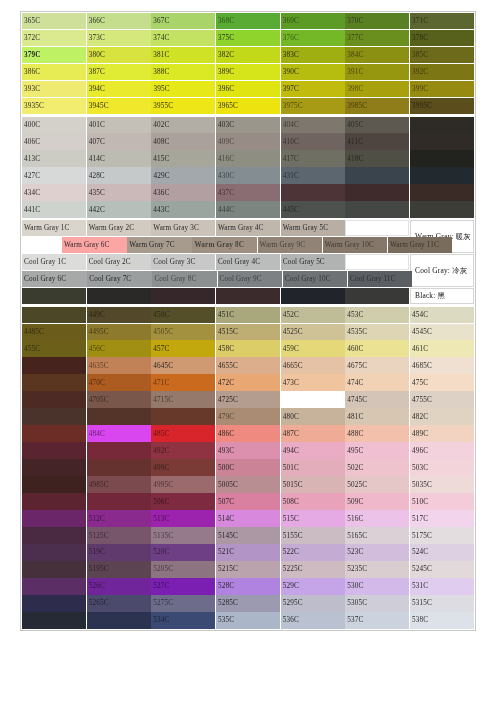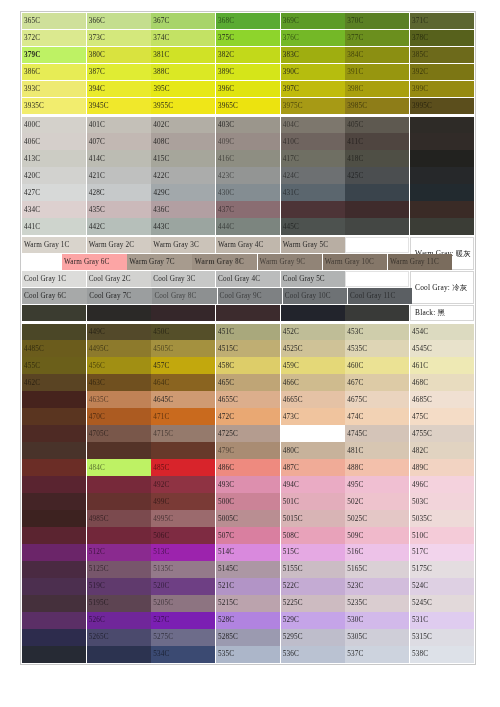--- a/index.html
+++ b/index.html
@@ -280,43 +280,20 @@
             <span class="lbl">417C</span>
           </div>
           <div class="cell dark" style="background: rgb(79, 79, 69);">
             <span class="lbl">418C</span>
           </div>
           <div class="cell vdark" style="background: rgb(34, 34, 31);">
             <span class="lbl">419C</span>
           </div>
         </div>
         <div class="row">
-          <div class="cell light" style="background: rgb(210, 210, 207);">
-            <span class="lbl">420C</span>
-          </div>
-          <div class="cell light" style="background: rgb(191, 192, 191);">
-            <span class="lbl">421C</span>
-          </div>
-          <div class="cell light" style="background: rgb(171, 172, 171);">
-            <span class="lbl">422C</span>
-          </div>
-          <div class="cell dark" style="background: rgb(147, 149, 148);">
-            <span class="lbl">423C</span>
-          </div>
-          <div class="cell dark" style="background: rgb(109, 112, 114);">
-            <span class="lbl">424C</span>
-          </div>
-          <div class="cell dark" style="background: rgb(75, 78, 80);">
-            <span class="lbl">425C</span>
-          </div>
-          <div class="cell vdark" style="background: rgb(38, 40, 42);">
-            <span class="lbl">426C</span>
-          </div>
-        </div>
-        <div class="row">
           <div class="cell light" style="background: rgb(215, 217, 216);">
             <span class="lbl">427C</span>
           </div>
           <div class="cell light" style="background: rgb(198, 201, 202); padding-left: 20px;">
             <span class="lbl">428C</span>
           </div>
           <div class="cell light" style="background: rgb(162, 168, 171);">
             <span class="lbl">429C</span>
           </div>
           <div class="cell dark" style="background: rgb(132, 141, 146);">
@@ -552,43 +529,20 @@
             <span class="lbl">459C</span>
           </div>
           <div class="cell light" style="background: rgb(235, 226, 148);">
             <span class="lbl">460C</span>
           </div>
           <div class="cell light" style="background: rgb(238, 233, 180);">
             <span class="lbl">461C</span>
           </div>
         </div>
         <div class="row">
-          <div class="cell dark" style="background: rgb(90, 68, 35);">
-            <span class="lbl">462C</span>
-          </div>
-          <div class="cell dark" style="background: rgb(112, 80, 31);">
-            <span class="lbl">463C</span>
-          </div>
-          <div class="cell dark" style="background: rgb(138, 100, 32);">
-            <span class="lbl">464C</span>
-          </div>
-          <div class="cell light" style="background: rgb(191, 165, 118);">
-            <span class="lbl">465C</span>
-          </div>
-          <div class="cell light" style="background: rgb(207, 187, 142);">
-            <span class="lbl">466C</span>
-          </div>
-          <div class="cell light" style="background: rgb(221, 203, 166);">
-            <span class="lbl">467C</span>
-          </div>
-          <div class="cell light" style="background: rgb(232, 220, 191);">
-            <span class="lbl">468C</span>
-          </div>
-        </div>
-        <div class="row">
           <div class="cell vdark" style="background: rgb(70, 35, 29);">
             <span class="lbl">4625C</span>
           </div>
           <div class="cell dark" style="background: rgb(192, 130, 86);">
             <span class="lbl">4635C</span>
           </div>
           <div class="cell light" style="background: rgb(207, 154, 114);">
             <span class="lbl">4645C</span>
           </div>
           <div class="cell light" style="background: rgb(220, 174, 140);">
@@ -670,21 +624,21 @@
             <span class="lbl">481C</span>
           </div>
           <div class="cell light" style="background: rgb(225, 211, 193);">
             <span class="lbl">482C</span>
           </div>
         </div>
         <div class="row">
           <div class="cell vdark" style="background: rgb(107, 45, 38);">
             <span class="lbl">483C</span>
           </div>
-          <div class="cell dark" style="background: #bef264;">
+          <div class="cell dark" style="background: #d946ef;">
             <span class="lbl">484C</span>
           </div>
           <div class="cell dark" style="background: rgb(216, 36, 43);">
             <span class="lbl">485C</span>
           </div>
           <div class="cell light" style="background: rgb(238, 138, 127);">
             <span class="lbl">486C</span>
           </div>
           <div class="cell light" style="background: rgb(240, 171, 151);">
             <span class="lbl">487C</span>

